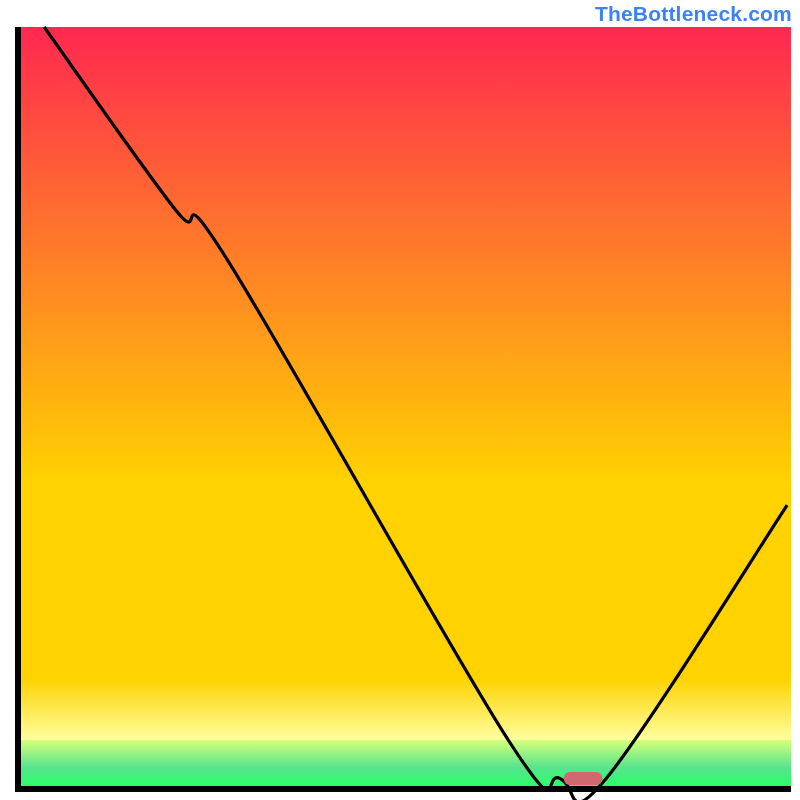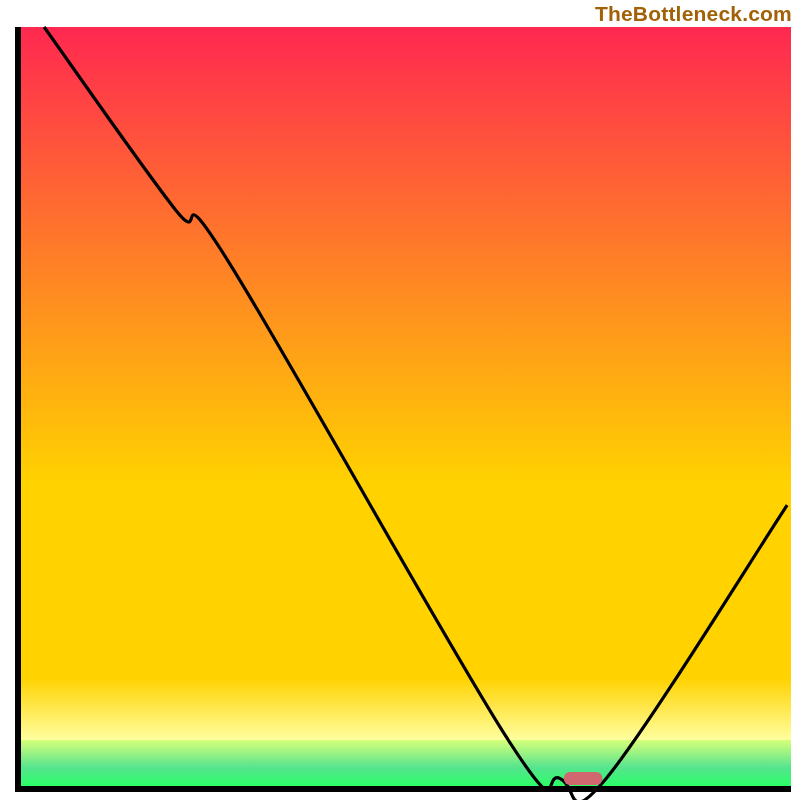--- a/index.html
+++ b/index.html
@@ -15,21 +15,21 @@
     position: relative;
     width: 800px;
     height: 800px;
   }
   .watermark {
     position: absolute;
     top: 2px;
     right: 8px;
     font-size: 21px;
     font-weight: 600;
-    color: #a16207;
+    color: #3b82f6;
     letter-spacing: 0.2px;
     z-index: 10;
   }
   svg.plot {
     position: absolute;
     top: 0;
     left: 0;
     width: 800px;
     height: 800px;
   }

